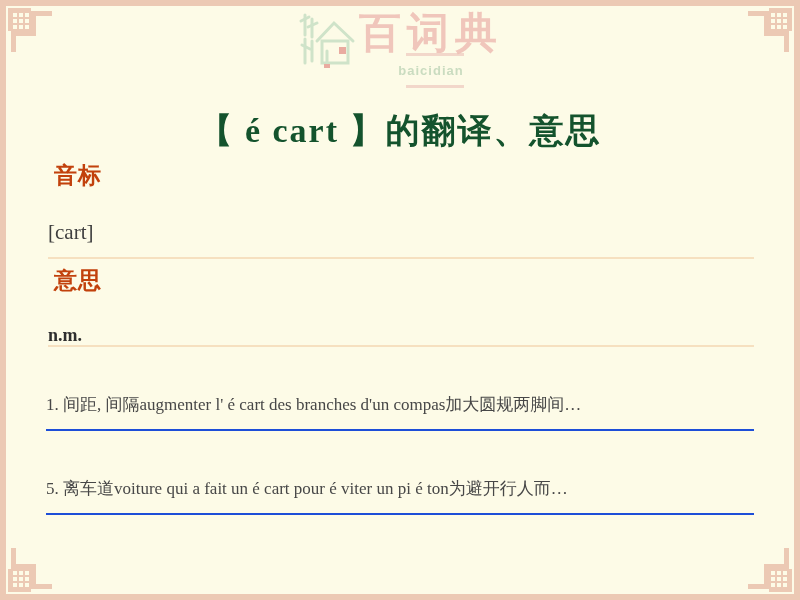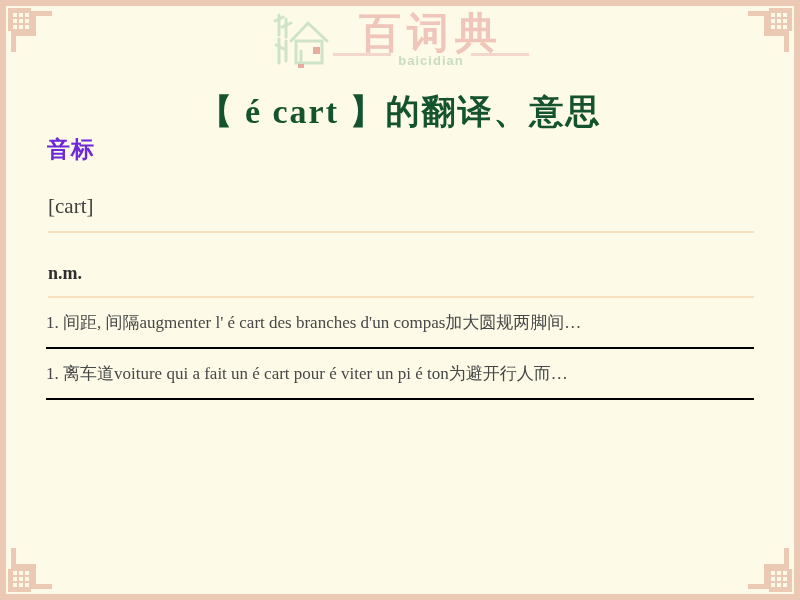--- a/index.html
+++ b/index.html
@@ -8,35 +8,35 @@
   .corner{position:absolute;width:48px;height:48px;}
   .corner.tl{top:0;left:0;}
   .corner.tr{top:0;right:0;transform:scaleX(-1);}
   .corner.bl{bottom:0;left:0;transform:scaleY(-1);}
   .corner.br{bottom:0;right:0;transform:rotate(180deg);}
 
   
   .logo{display:flex;justify-content:center;align-items:flex-start;padding-top:5px;cursor:pointer;}
   .logo-col{display:flex;flex-direction:column;align-items:center;}
   .brand-cn{font-size:42px;font-weight:bold;letter-spacing:6px;color:#efc1b7;opacity:.9;line-height:44px;font-family:"Liberation Serif","DejaVu Serif",serif;}
-  .pinyin-row{display:flex;align-items:flex-start;gap:7px;margin-top:-2px;}
+  .pinyin-row{display:flex;align-items:flex-end;gap:7px;margin-top:-2px;flex-direction:column;}
   .pinyin-row .ln{display:inline-block;width:58px;height:3px;background:#f2d7ca;}
   .pinyin{font-size:13px;font-weight:bold;color:#cadcc0;letter-spacing:1px;font-family:"Liberation Sans","DejaVu Sans",sans-serif;}
 
   
   h1.title{margin:20px 0 0 0;text-align:center;font-size:34px;letter-spacing:2px;color:#14532d;font-weight:bold;}
 
   main{margin:0 40px;}
-  h2.sec{margin:1px;font-size:23px;line-height:28px;color:#6d28d9;font-weight:bold;letter-spacing:1px;}
+  h2.sec{margin:8px;font-size:23px;line-height:28px;color:#c2410c;font-weight:bold;letter-spacing:1px;}
   .sec-phonetic{margin-top:40px;}
   .phonetic-val{margin:28px 0 0 2px;font-size:21px;line-height:28px;color:#3f3f3f;padding-bottom:11px;border-bottom:2px solid #f6e0c0;}
   .sec-meaning{margin-top:15px;}
-  .pos{margin:30px 0 0 2px;font-size:18px;line-height:20px;font-weight:bold;color:#2e2e2e;padding-bottom:13px;border-bottom:2px solid #f6e0c0;}
+  .pos{margin:30px 0 0 2px;font-size:18px;line-height:20px;font-weight:bold;color:#2e2e2e;border-bottom:2px solid #f6e0c0;}
   ul.defs{list-style:none;margin:0;padding:0;}
-  ul.defs li{font-size:17px;line-height:25px;color:#474747;padding:12px 0;border-bottom:2px solid #000000;white-space:nowrap;overflow:hidden;}
+  ul.defs li{font-size:17px;line-height:25px;color:#474747;padding:12px 0;border-bottom:2px solid #1d4ed8;white-space:nowrap;overflow:hidden;margin-top:33px;}
 </style>
 </head>
 <body>
 
 <div class="page">
 
   <svg class="corner tl" viewBox="0 0 48 48">
     <g fill="#ecc9b4">
       <rect x="2" y="2" width="28" height="28"></rect>
       <rect x="30" y="5" width="16" height="5"></rect>
@@ -146,21 +146,22 @@
         </div>
       </div>
     </div>
     <h1 class="title">【 é cart 】的翻译、意思</h1>
   </header>
 
   <main>
     <h2 class="sec sec-phonetic">音标</h2>
     <p class="phonetic-val">[cart]</p>
 
+    <h2 class="sec sec-meaning">意思</h2>
     <p class="pos">n.m.</p>
 
     <ul class="defs">
       <li>1. 间距, 间隔augmenter l' é cart des branches d'un compas加大圆规两脚间…</li>
-      <li>1. 离车道voiture qui a fait un  é cart pour  é viter un pi é ton为避开行人而…</li>
+      <li>5. 离车道voiture qui a fait un  é cart pour  é viter un pi é ton为避开行人而…</li>
     </ul>
   </main>
 
 </div>
 
 </body></html>

